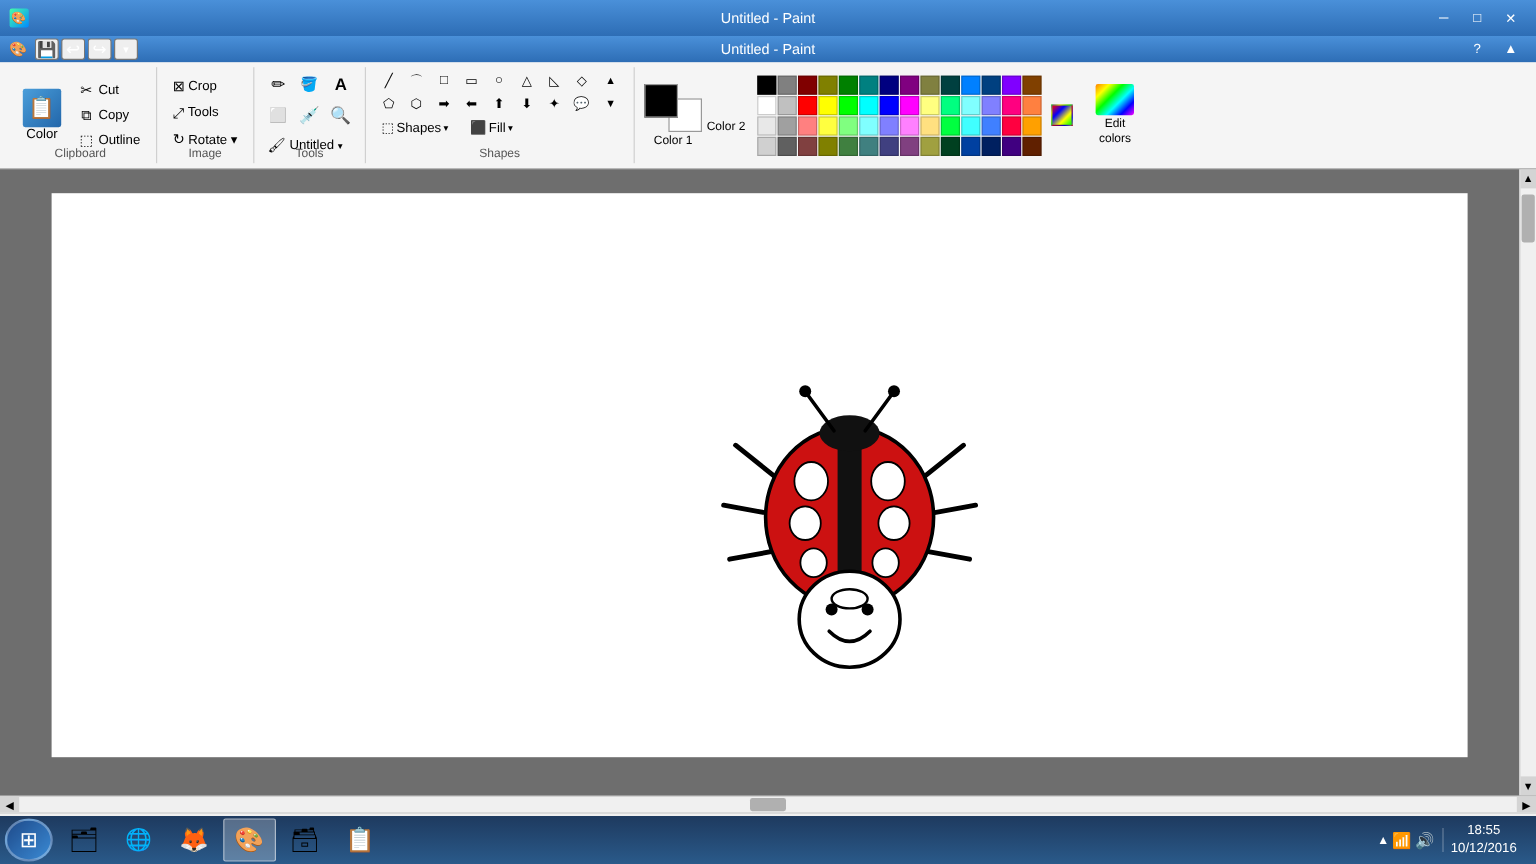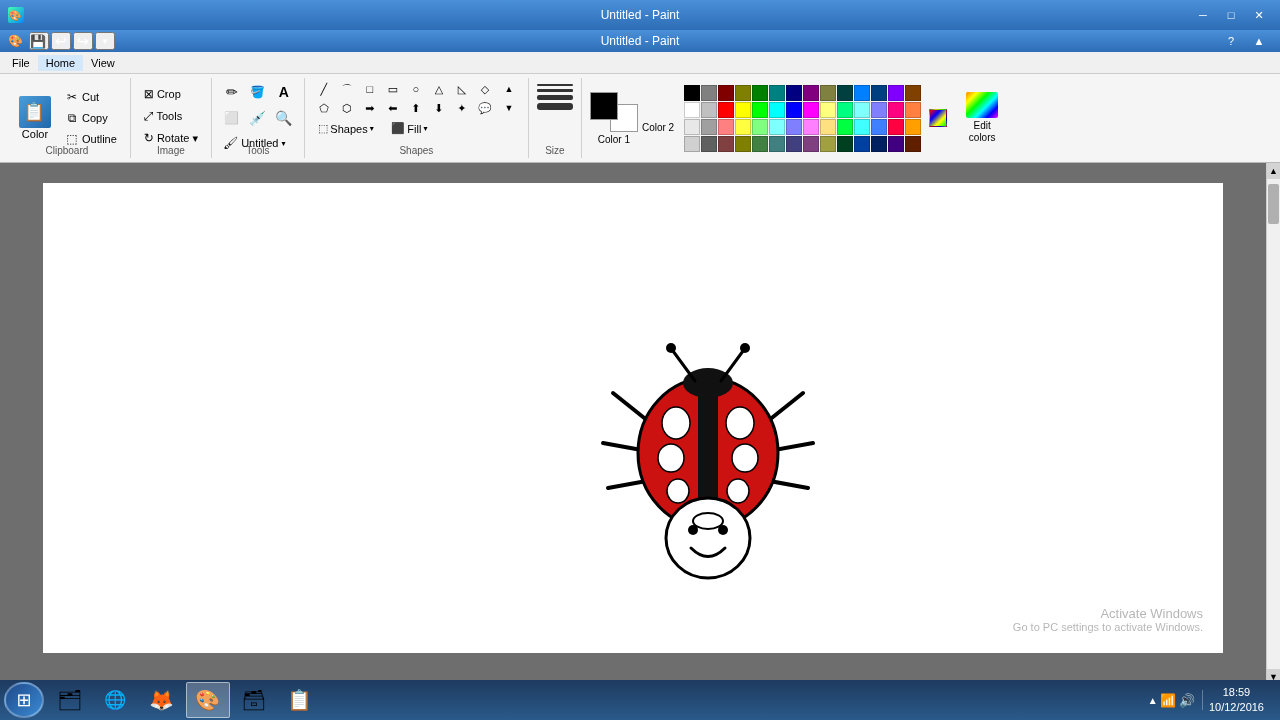--- a/index.html
+++ b/index.html
@@ -295,25 +295,20 @@
     <button class="qa-btn" title="Undo" style="font-size:14px;">↩</button>
     <button class="qa-btn" title="Redo" style="font-size:14px;">↪</button>
     <button class="qa-btn" style="font-size:9px;">▾</button>
     <span style="color:white;font-size:12px;margin:0 auto;position:absolute;left:50%;transform:translateX(-50%);">Untitled - Paint</span>
     <div style="margin-left:auto;display:flex;gap:2px;">
       <button class="title-btn" style="color:white;font-size:11px;">?</button>
       <button class="title-btn" style="color:white;font-size:11px;">▲</button>
     </div>
   </div>
 
-  <div class="menu-bar">
-    <div class="menu-item">File</div>
-    <div class="menu-item" style="background:#d4e8fc;">Home</div>
-    <div class="menu-item">View</div>
-  </div>
 </div>
 
 <div class="ribbon">
   <div class="ribbon-content">
 
     <div class="ribbon-group clipboard-group">
       <div class="ribbon-group-content">
         <div class="paste-btn">
           <div class="paste-icon">📋</div>
           <span>Color</span>
@@ -414,31 +409,20 @@
           <div class="dropdown-btn">
             <span>⬛</span>
             <span>Fill</span>
             <span class="dropdown-arrow">▾</span>
           </div>
         </div>
       </div>
       <div class="ribbon-group-label">Shapes</div>
     </div>
 
-    <div class="ribbon-group" style="min-width:50px;">
-      <div class="ribbon-group-content" style="flex-direction:column;align-items:center;gap:4px;padding-top:4px;">
-        <div style="display:flex;flex-direction:column;align-items:center;gap:3px;cursor:pointer;">
-          <div style="width:36px;height:2px;background:#333;border-radius:1px;"></div>
-          <div style="width:36px;height:3px;background:#333;border-radius:1px;"></div>
-          <div style="width:36px;height:5px;background:#333;border-radius:2px;"></div>
-          <div style="width:36px;height:7px;background:#333;border-radius:3px;"></div>
-        </div>
-      </div>
-      <div class="ribbon-group-label">Size</div>
-    </div>
 
     <div class="color-section">
 
       <div class="color-active-area">
         <div class="color-box-container">
           <div class="color-box-back" style="background:white;"></div>
           <div class="color-box-front" style="background:black;"></div>
         </div>
         <span class="color-label">Color 1</span>
       </div>
@@ -565,24 +549,20 @@
           <ellipse cx="125" cy="205" rx="42" ry="40" fill="white" stroke="#000" stroke-width="3"></ellipse>
 
           <circle cx="110" cy="197" r="5" fill="#000"></circle>
           <circle cx="140" cy="197" r="5" fill="#000"></circle>
 
           <path d="M108 215 Q125 232 142 215" fill="none" stroke="#000" stroke-width="3" stroke-linecap="round"></path>
 
           <ellipse cx="125" cy="188" rx="15" ry="8" fill="white" stroke="#000" stroke-width="2"></ellipse>
         </svg>
 
-        <div class="activate-windows" style="position:absolute;bottom:20px;right:20px;color:rgba(0,0,0,0.3);font-size:13px;text-align:right;">
-          <div>Activate Windows</div>
-          <div style="font-size:11px;">Go to PC settings to activate Windows.</div>
-        </div>
 
       </div>
     </div>
 
     <div style="width:14px;background:#f0f0f0;border-left:1px solid #ccc;display:flex;flex-direction:column;">
       <div style="height:16px;background:#d4d4d4;display:flex;align-items:center;justify-content:center;cursor:pointer;font-size:9px;">▲</div>
       <div style="flex:1;position:relative;">
         <div style="position:absolute;top:5px;left:1px;right:1px;height:40px;background:#b0b0b0;border-radius:2px;"></div>
       </div>
       <div style="height:16px;background:#d4d4d4;display:flex;align-items:center;justify-content:center;cursor:pointer;font-size:9px;">▼</div>
@@ -619,18 +599,18 @@
     <div class="taskbar-app">📋</div>
   </div>
   <div class="taskbar-right">
     <div class="sys-tray">
       <span class="tray-icon" style="font-size:10px;">▲</span>
       <span class="tray-icon">📶</span>
       <span class="tray-icon">🔊</span>
     </div>
     <div style="width:1px;height:20px;background:rgba(255,255,255,0.3);"></div>
     <div class="taskbar-clock">
-      <div>18:59</div>
+      <div>18:55</div>
       <div>10/12/2016</div>
     </div>
     <div style="width:6px;"></div>
   </div>
 </div>
 
 </body></html>

